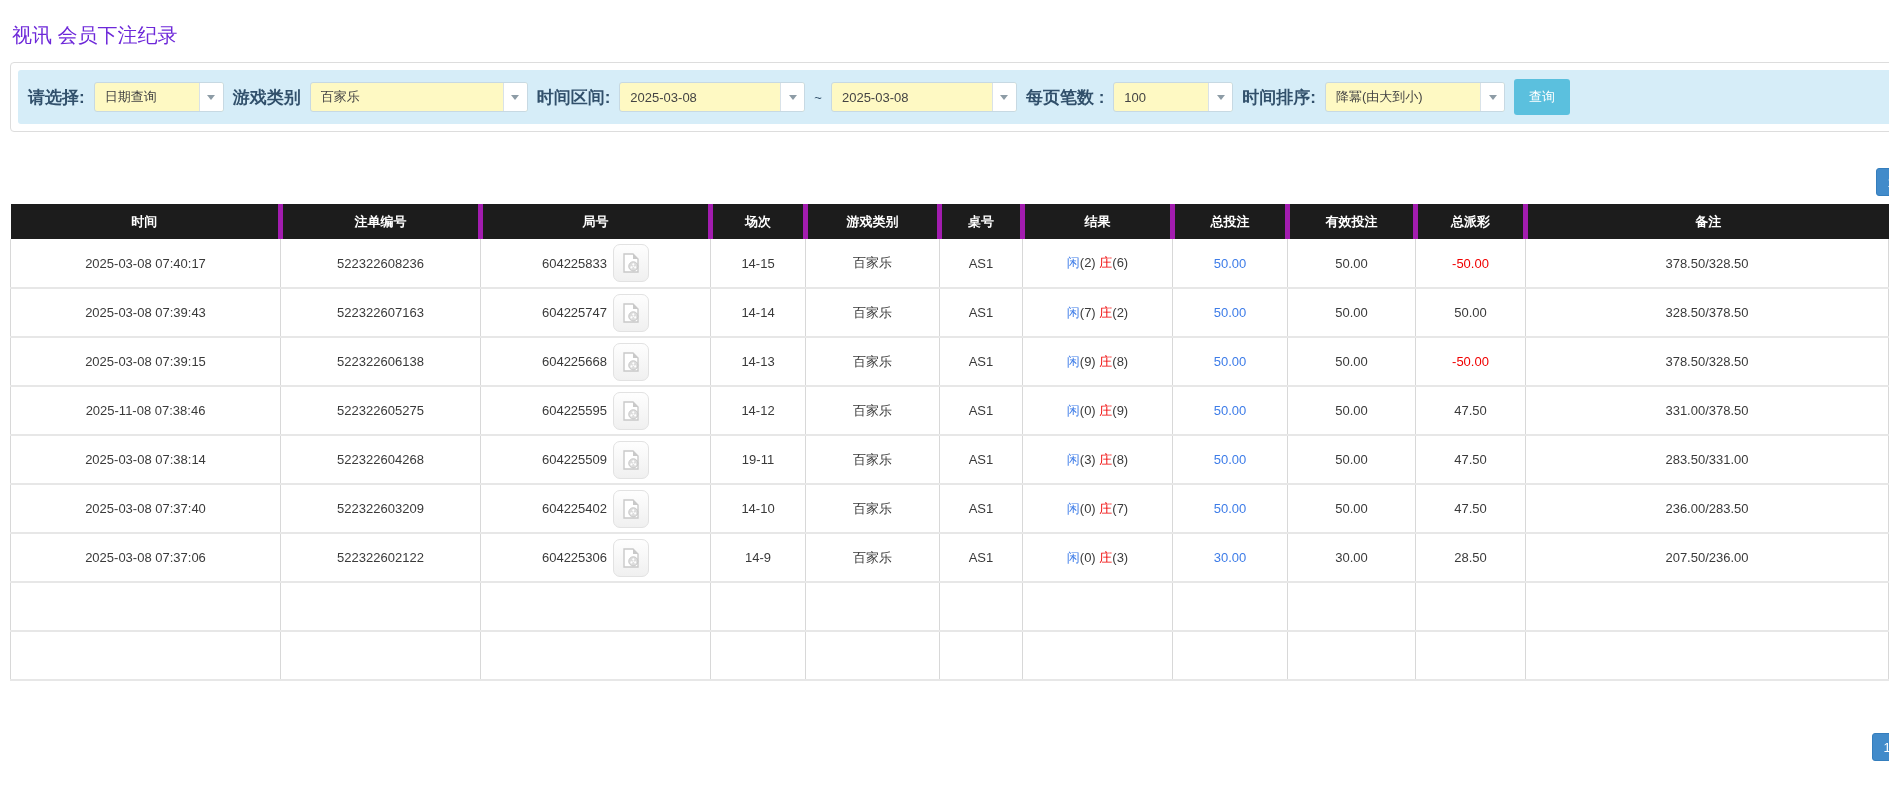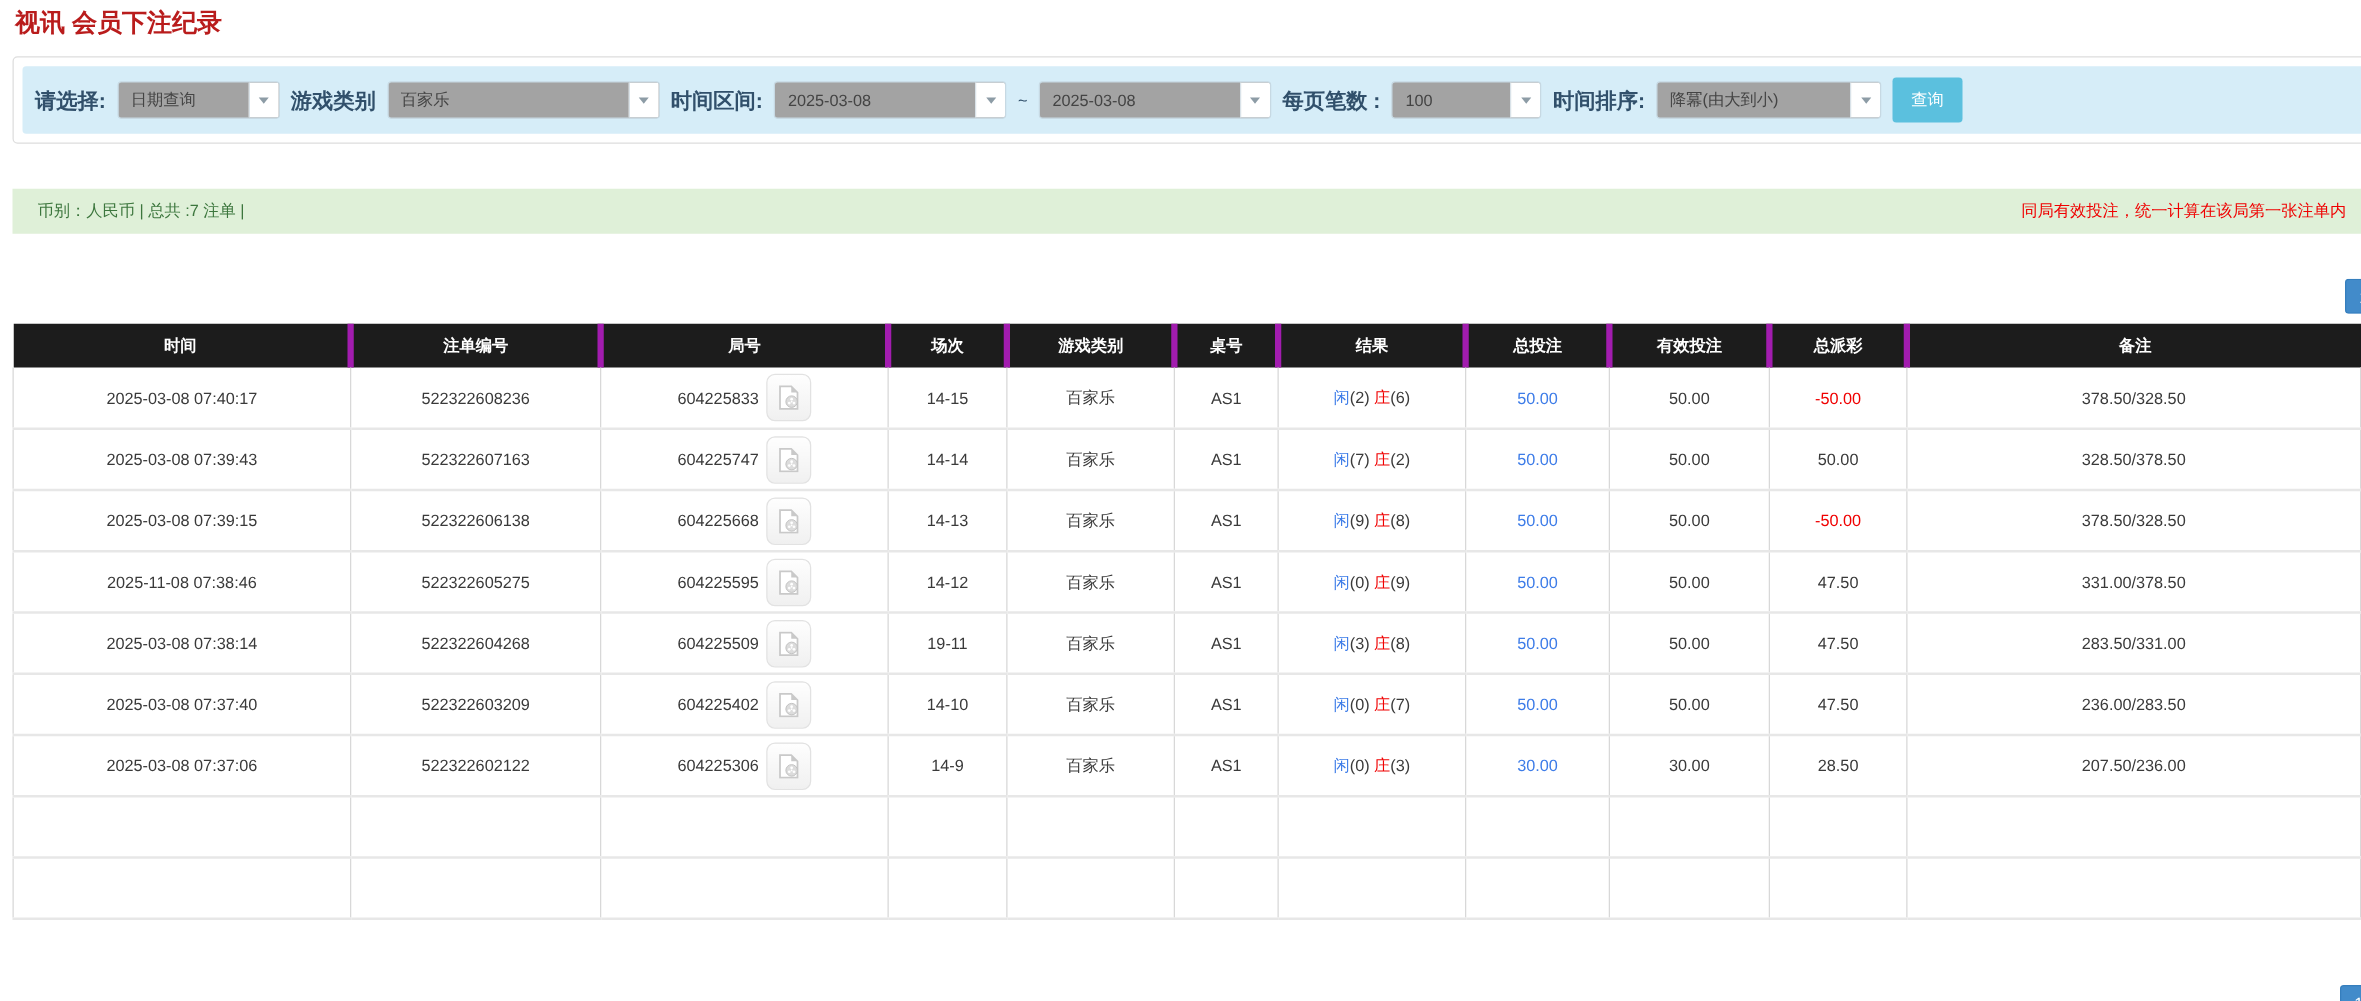--- a/index.html
+++ b/index.html
@@ -4,22 +4,22 @@
 <style>
   * { box-sizing: border-box; margin: 0; padding: 0; }
   html, body {
     width: 1889px; height: 801px; overflow: hidden;
     background: #fff;
     font-family: "Liberation Sans", "DejaVu Sans", sans-serif;
   }
   .page { position: relative; width: 1889px; height: 801px; overflow: hidden; }
 
   .page-title {
-    padding: 5px 0 0 12px;
-    font-size: 20px; font-weight: 700; color: #b91c1c;
+    padding: 22px 0 0 12px;
+    font-size: 20px; font-weight: 400; color: #6d28d9;
   }
 
   
   .filter-panel {
     margin: 13px 0 0 10px;
     width: 1895px;
     border: 1px solid #ddd;
     border-radius: 4px;
     background: #fff;
     padding: 7px;
@@ -28,21 +28,21 @@
     background: var(--filter-bar-bg, #d6edf8);
     border-radius: 3px;
     padding: 9px 10px;
     display: flex; align-items: center; gap: 9px;
     white-space: nowrap;
   }
   .flabel { font-size: 17px; font-weight: bold; color: #31506b; }
   .fsep   { font-size: 13px; color: #31506b; }
   .combo {
     display: inline-flex; align-items: stretch;
-    height: 30px; background: #a3a3a3;
+    height: 30px; background: #fef9c3;
     border: 1px solid #c7d9e3; border-radius: 3px;
     overflow: hidden; cursor: pointer;
   }
   .combo-text {
     padding: 0 10px; font-size: 13px; color: #444;
     display: flex; align-items: center;
   }
   .combo-arrow {
     width: 24px; border-left: 1px solid #d9e2e8;
     display: flex; align-items: center; justify-content: center;
@@ -186,24 +186,20 @@
         <span class="combo-text" style="flex:1">降冪(由大到小)</span>
         <span class="combo-arrow">
             <span class="tri"></span>
           </span>
       </span>
 
       <button class="search-btn">查询</button>
     </div>
   </div>
 
-  <div class="summary-bar">
-    <span class="summary-left">币别：人民币 | 总共 :7 注单 |</span>
-    <span class="summary-right">同局有效投注，统一计算在该局第一张注单内</span>
-  </div>
 
   <div class="pager pager-top">
     <div class="page-btn">1</div>
   </div>
 
   <table class="records">
     <colgroup>
       <col style="width:270px">
         <col style="width:200px">
         <col style="width:230px">

